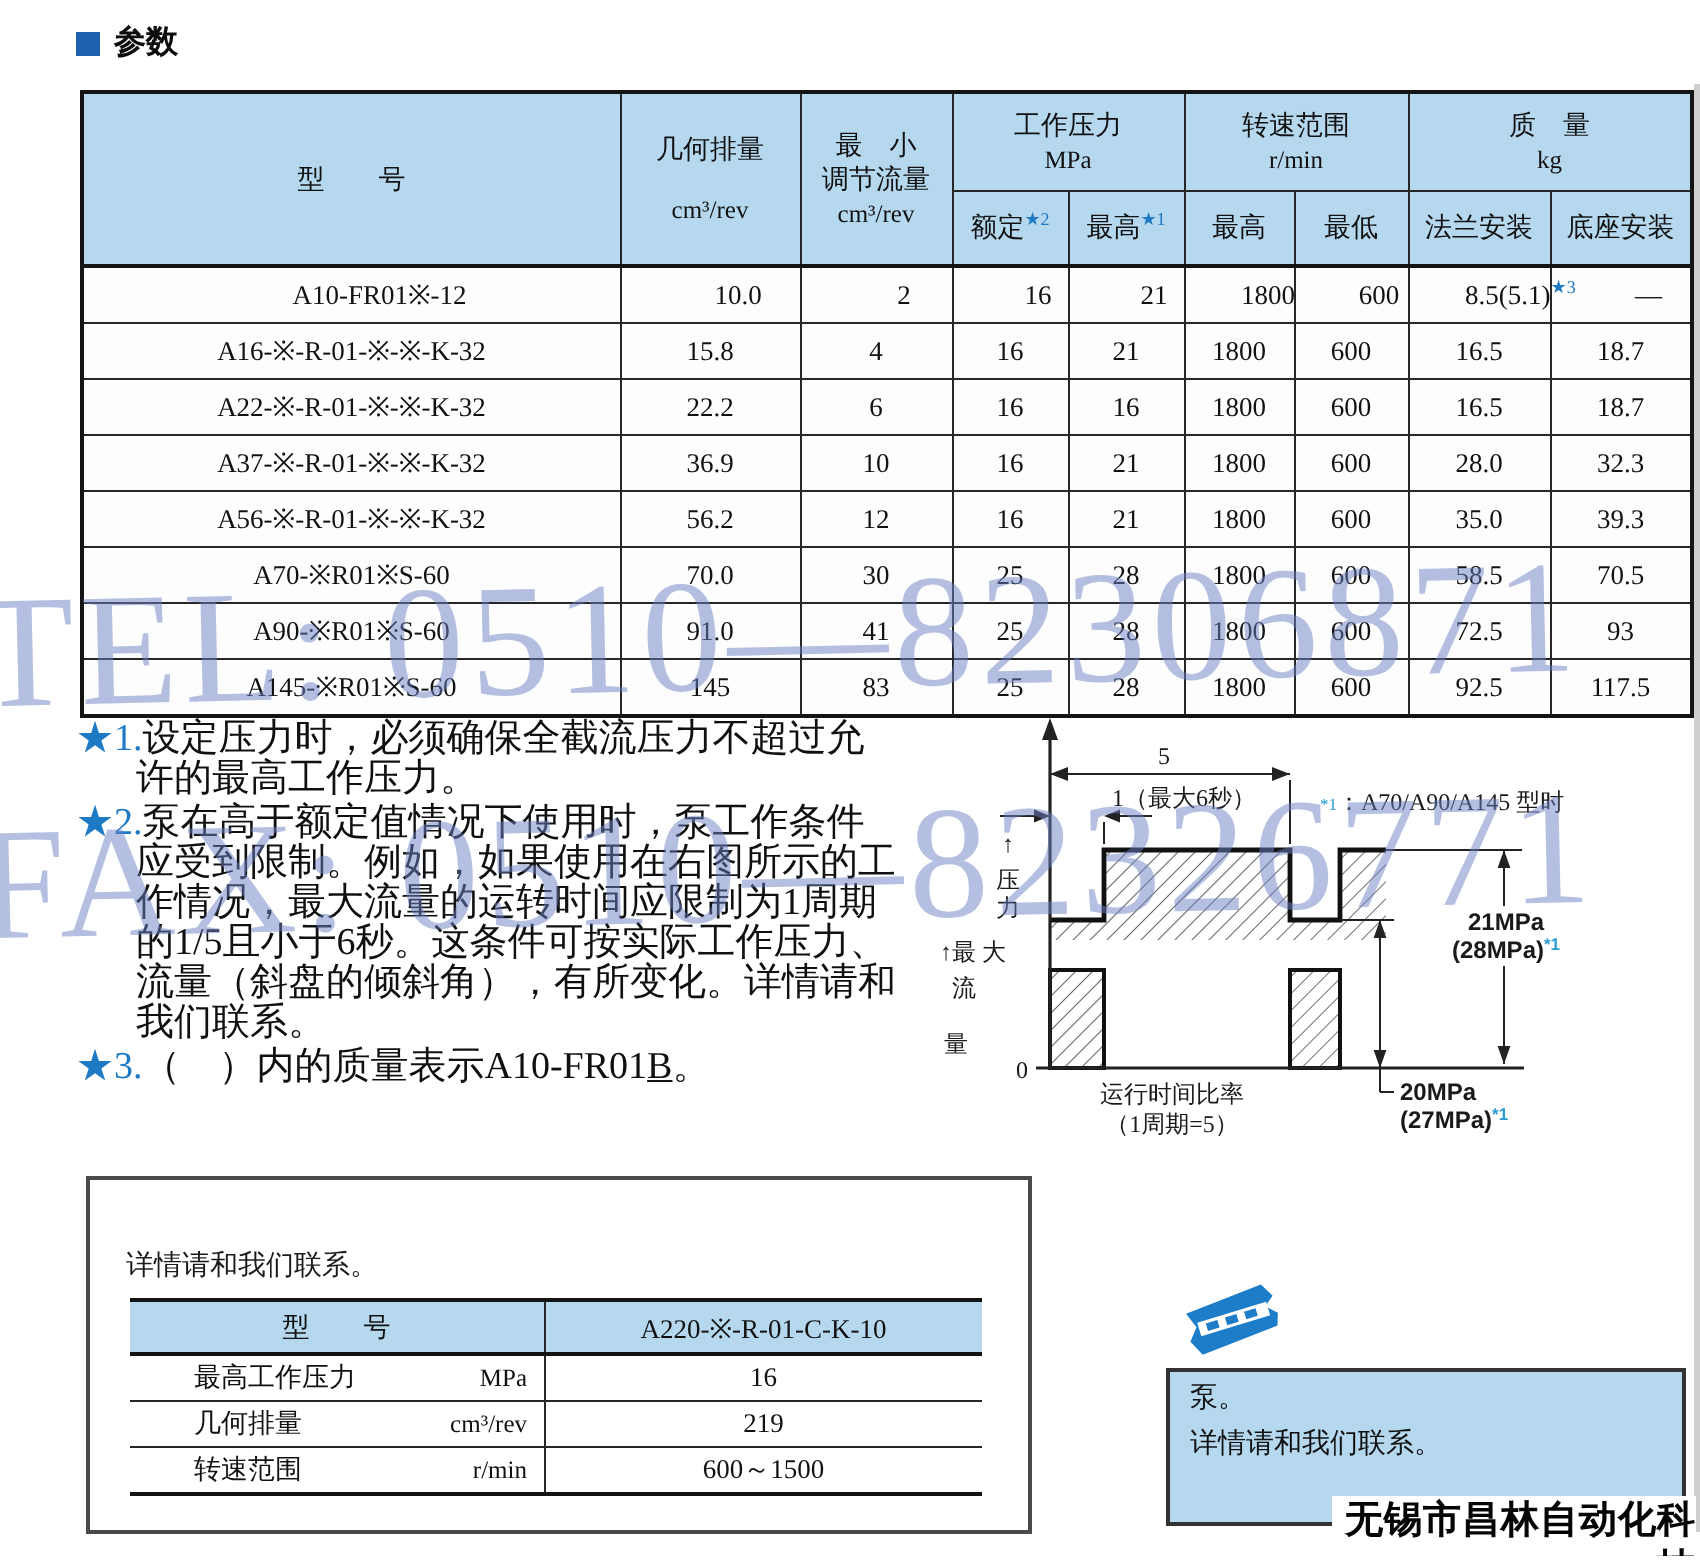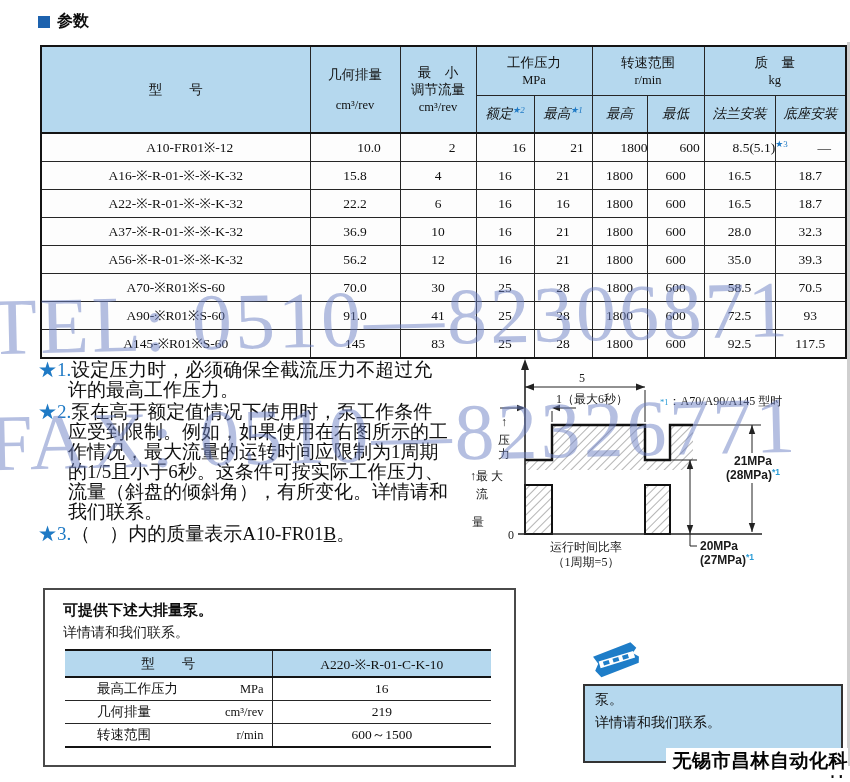--- a/index.html
+++ b/index.html
@@ -9,21 +9,21 @@
   .title-row{position:absolute;left:38px;top:11px;display:flex;align-items:center;gap:7px;}
   .title-sq{width:12px;height:12px;background:#1d62ae;}
   .title-text{font-family:"DejaVu Sans","Liberation Sans",sans-serif;font-weight:bold;font-size:16px;color:#0d0d0d;}
   
   .main-table{position:absolute;left:40px;top:45px;width:805px;border-collapse:collapse;table-layout:fixed;
               border:2.5px solid #141414;}
   .main-table th,.main-table td{border:1px solid #262626;padding:0;text-align:center;vertical-align:middle;
               font-weight:normal;font-size:13.5px;line-height:1.3;}
   .main-table thead th{background:#b5d8ee;}
   .main-table thead tr:first-child th{height:48px;}
-  .main-table thead tr:last-child th{height:36px;font-style:italic;}
+  .main-table thead tr:last-child th{height:36px;}
   .main-table tbody td{height:27px;background:#fdfdfd;}
   .main-table tbody tr:first-child td{border-top:2.5px solid #141414;padding-left:28px;}
   .hdr-small{font-size:12.5px;}
   sup.bluesup{color:#1f7ac5;font-size:9px;vertical-align:super;line-height:0;}
   
   .notes{position:absolute;left:38px;top:360px;width:412px;font-size:19px;line-height:20px;color:#101010;}
   .note{padding-left:30px;text-indent:-30px;margin-bottom:2px;}
   .note .star{color:#1f7ac5;}
   .note .uline{text-decoration:underline;}
   
@@ -276,21 +276,20 @@
     <polygon points="282,67 278.8,76 285.2,76" fill="#222"></polygon>
     <polygon points="282,174 278.8,165 285.2,165" fill="#222"></polygon>
     <text class="dmpa" x="283" y="107" text-anchor="middle"><tspan>21MPa</tspan></text>
     <text class="dmpa" x="283" y="121" text-anchor="middle"><tspan>(28MPa)</tspan><tspan class="dsup" dy="-4">*1</tspan></text>
   </svg>
 
   <div class="wm wm1">TEL: 0510—82306871</div>
   <div class="wm wm2">FAX: 0510—82326771</div>
 
   <div class="bigbox">
-    <div class="bigbox-title">可提供下述大排量泵。</div>
     <div class="bigbox-sub">详情请和我们联系。</div>
     <table class="mini-table">
       <colgroup>
           <col style="width:207px">
           <col style="width:219px">
         </colgroup>
       <thead>
         <tr>
           <th>型　　号</th>
           <th class="sep">A220-※-R-01-C-K-10</th>

